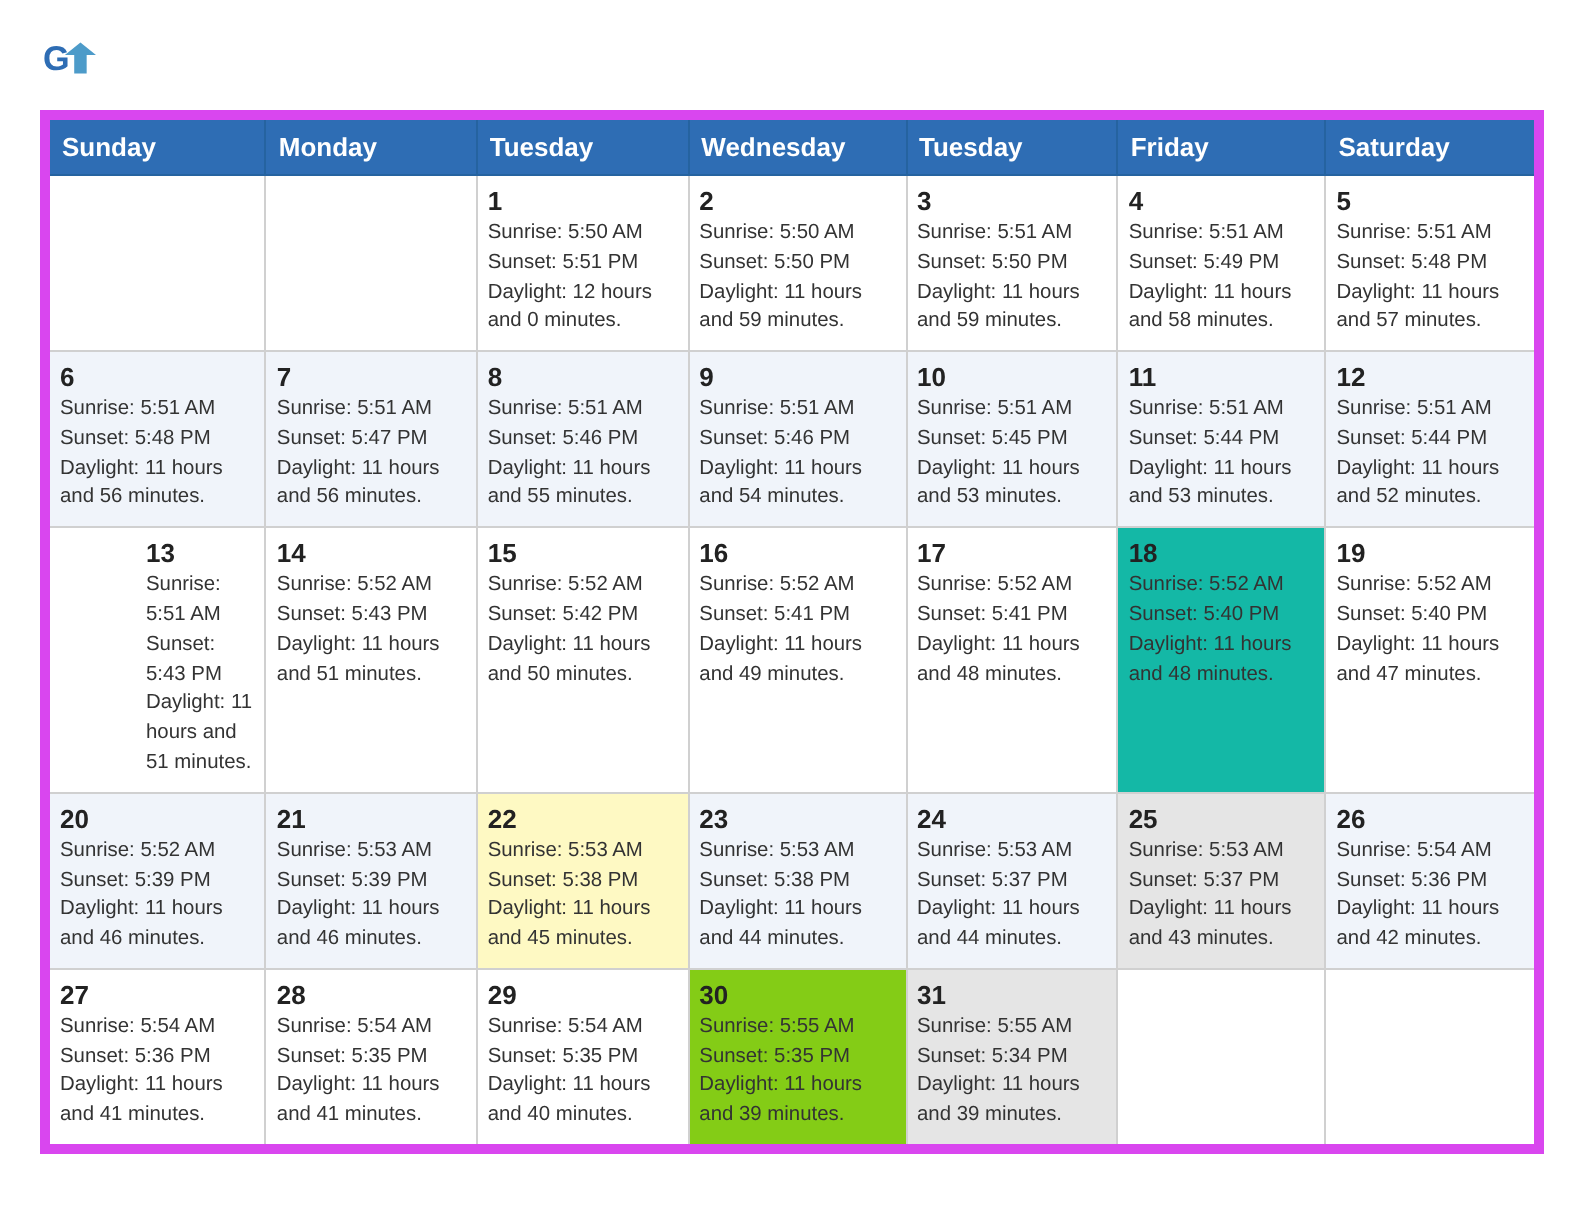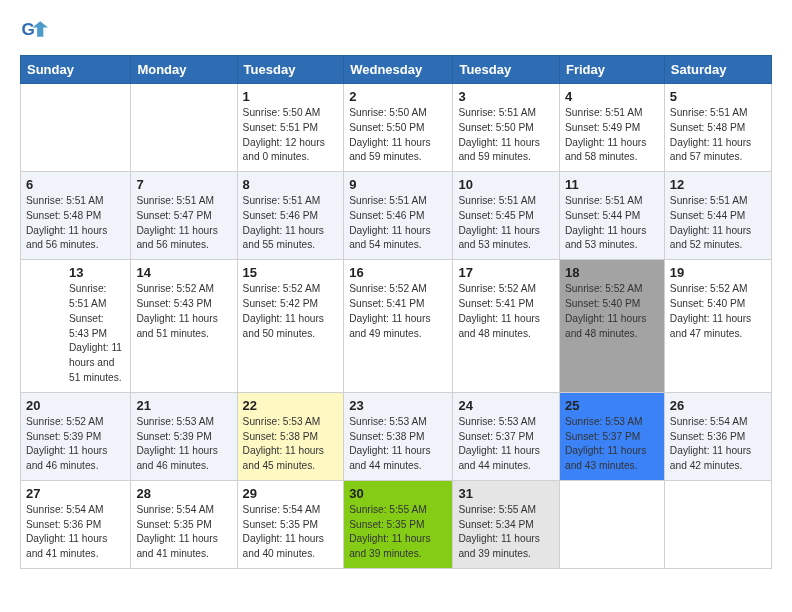--- a/index.html
+++ b/index.html
@@ -49,21 +49,21 @@
       line-height: 1.1;
     }
     .location-title {
       font-size: 16px;
       color: #555;
       margin-top: 2px;
     }
     .calendar {
       width: 100%;
       border-collapse: collapse;
-      border: 1px solid #d946ef;
+      border: 5px solid #d946ef;
     }
     .calendar th {
       background: #2e6db4;
       color: #fff;
       font-size: 13px;
       font-weight: 600;
       padding: 6px 6px;
       text-align: left;
       border: 1px solid #2563a0;
     }
@@ -201,21 +201,21 @@
             <div class="day-info">Sunrise: 5:52 AM<br>Sunset: 5:42 PM<br>Daylight: 11 hours and 50 minutes.</div>
           </td>
           <td style="background: rgb(255, 255, 255);">
             <span class="day-num">16</span>
             <div class="day-info">Sunrise: 5:52 AM<br>Sunset: 5:41 PM<br>Daylight: 11 hours and 49 minutes.</div>
           </td>
           <td style="background: rgb(255, 255, 255);">
             <span class="day-num">17</span>
             <div class="day-info">Sunrise: 5:52 AM<br>Sunset: 5:41 PM<br>Daylight: 11 hours and 48 minutes.</div>
           </td>
-          <td style="background: #a3a3a3;">
+          <td style="background: #14b8a6;">
             <span class="day-num">18</span>
             <div class="day-info">Sunrise: 5:52 AM<br>Sunset: 5:40 PM<br>Daylight: 11 hours and 48 minutes.</div>
           </td>
           <td style="background: rgb(255, 255, 255);">
             <span class="day-num">19</span>
             <div class="day-info">Sunrise: 5:52 AM<br>Sunset: 5:40 PM<br>Daylight: 11 hours and 47 minutes.</div>
           </td>
         </tr>
         <tr>
           <td style="background: rgb(240, 244, 250);">
@@ -231,21 +231,21 @@
             <div class="day-info">Sunrise: 5:53 AM<br>Sunset: 5:38 PM<br>Daylight: 11 hours and 45 minutes.</div>
           </td>
           <td style="background: rgb(240, 244, 250);">
             <span class="day-num">23</span>
             <div class="day-info">Sunrise: 5:53 AM<br>Sunset: 5:38 PM<br>Daylight: 11 hours and 44 minutes.</div>
           </td>
           <td style="background: rgb(240, 244, 250);">
             <span class="day-num">24</span>
             <div class="day-info">Sunrise: 5:53 AM<br>Sunset: 5:37 PM<br>Daylight: 11 hours and 44 minutes.</div>
           </td>
-          <td style="background: #3b82f6; margin-left: 24px;">
+          <td style="background: #e5e5e5; margin-left: 24px;">
             <span class="day-num">25</span>
             <div class="day-info">Sunrise: 5:53 AM<br>Sunset: 5:37 PM<br>Daylight: 11 hours and 43 minutes.</div>
           </td>
           <td style="background: rgb(240, 244, 250);">
             <span class="day-num">26</span>
             <div class="day-info">Sunrise: 5:54 AM<br>Sunset: 5:36 PM<br>Daylight: 11 hours and 42 minutes.</div>
           </td>
         </tr>
         <tr>
           <td style="background: rgb(255, 255, 255); margin-top: 32px;">

